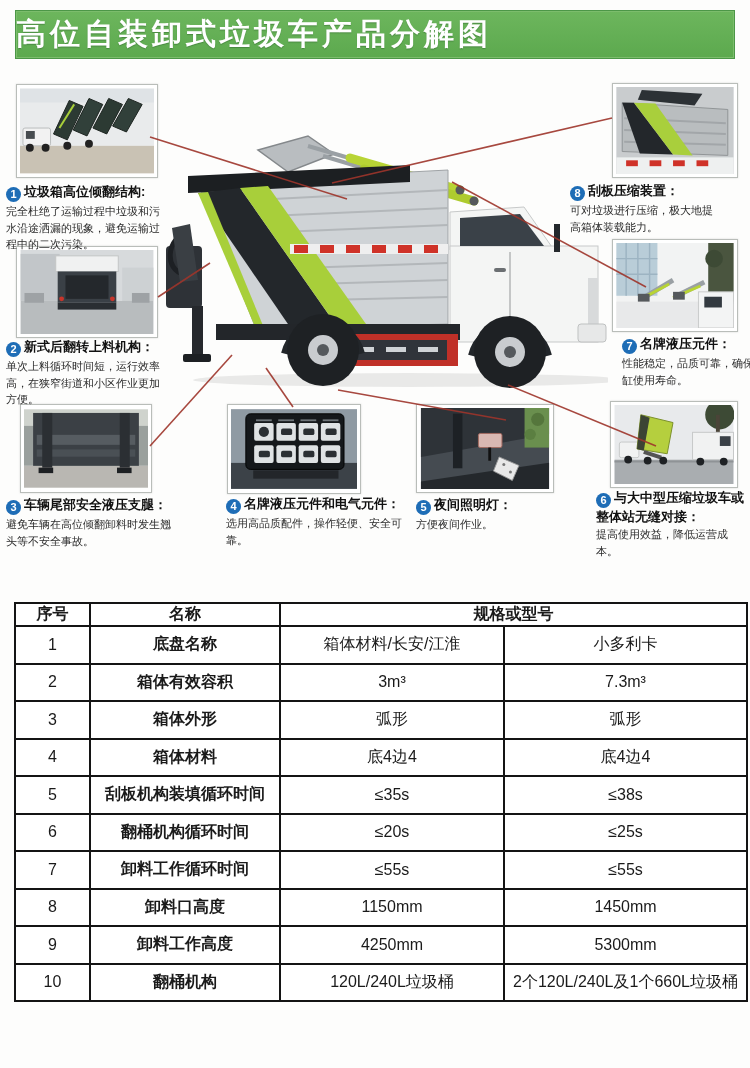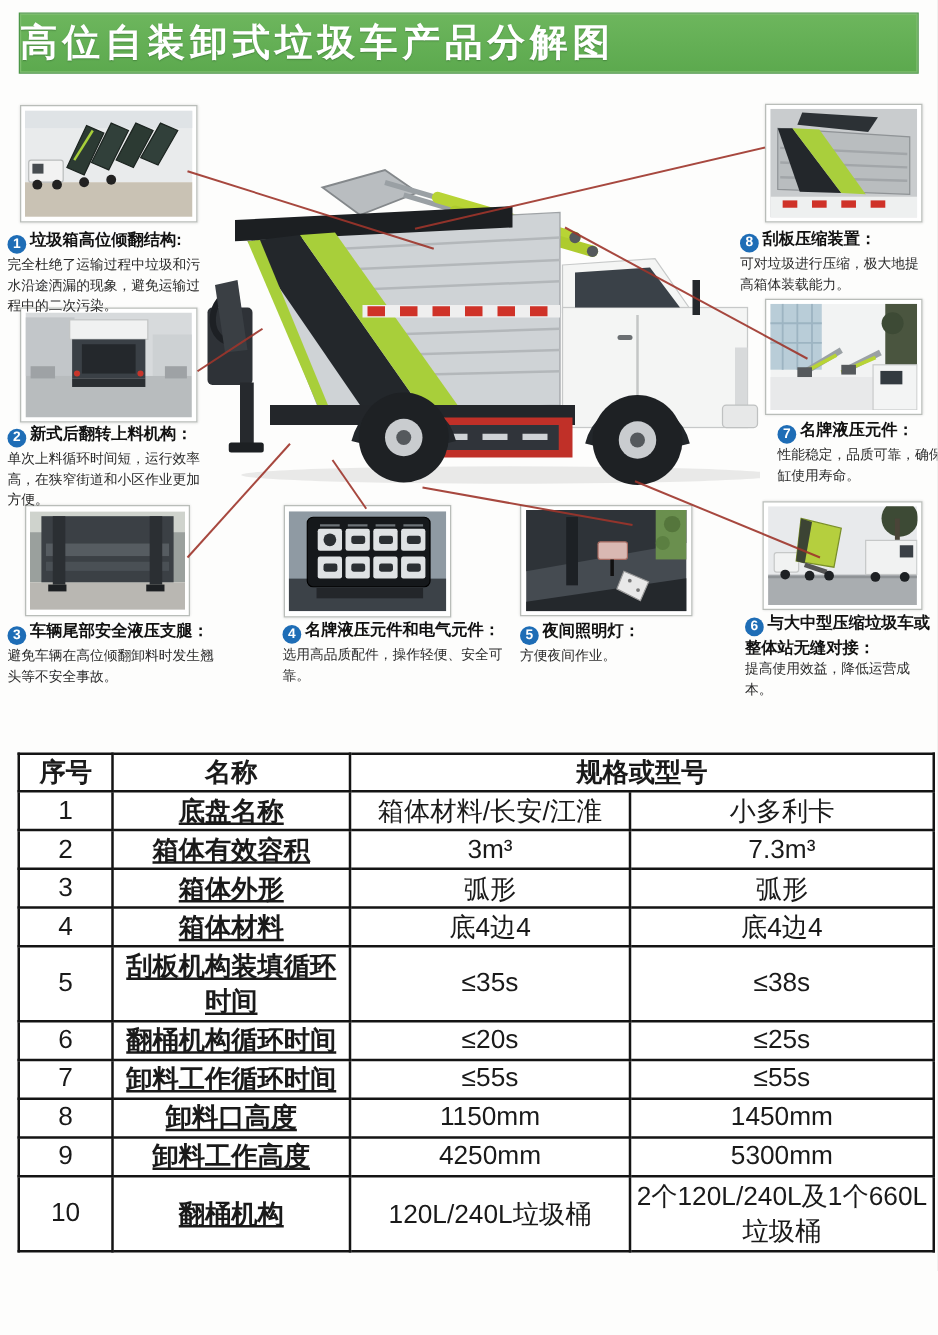--- a/index.html
+++ b/index.html
@@ -44,36 +44,36 @@
     width:15px;height:15px;border-radius:50%;background:#1e6db6;color:#fff;
     font-size:11px;font-weight:bold;margin-right:3px;vertical-align:-2px;line-height:1;
   }
   #t1{left:6px;top:183px;width:164px;}
   #t2{left:6px;top:338px;width:164px;}
   #t3{left:6px;top:496px;width:174px;}
   #t4{left:226px;top:495px;width:188px;}
   #t5{left:416px;top:496px;width:150px;}
   #t6{left:596px;top:489px;width:152px;}
   #t7{left:598px;top:335px;width:150px;margin-left:24px;}
-  #t8{left:592px;top:182px;width:150px;}
+  #t8{left:570px;top:182px;width:150px;}
   
   #truck{position:absolute;left:158px;top:128px;width:450px;height:262px;z-index:1;}
   #callouts{position:absolute;left:0;top:57px;width:750px;height:500px;z-index:2;pointer-events:none;}
   #callouts line{stroke:#9e352b;stroke-width:1.6;opacity:.9;}
   
   .spec-table{
     position:absolute;left:14px;top:602px;width:732px;height:400px;
     border-collapse:collapse;table-layout:fixed;background:#fff;
   }
   .spec-table th,.spec-table td{
     border:2px solid #141414;text-align:center;vertical-align:middle;
-    font-size:21px;padding:0 4px;overflow:hidden;
+    font-size:16px;padding:0 4px;overflow:hidden;
   }
   .spec-table th{font-weight:bold;}
-  .spec-table td.name{font-weight:bold;text-decoration:underline;}
+  .spec-table td.name{font-weight:bold;}
   .col-no{width:75px;} .col-name{width:190px;} .col-s1{width:224px;} .col-s2{width:243px;}
 </style>
 </head>
 <body>
 
 <div class="page">
 
   <div class="banner" id="banner-top">
     <span>高位自装卸式垃圾车产品分解图</span>
   </div>

